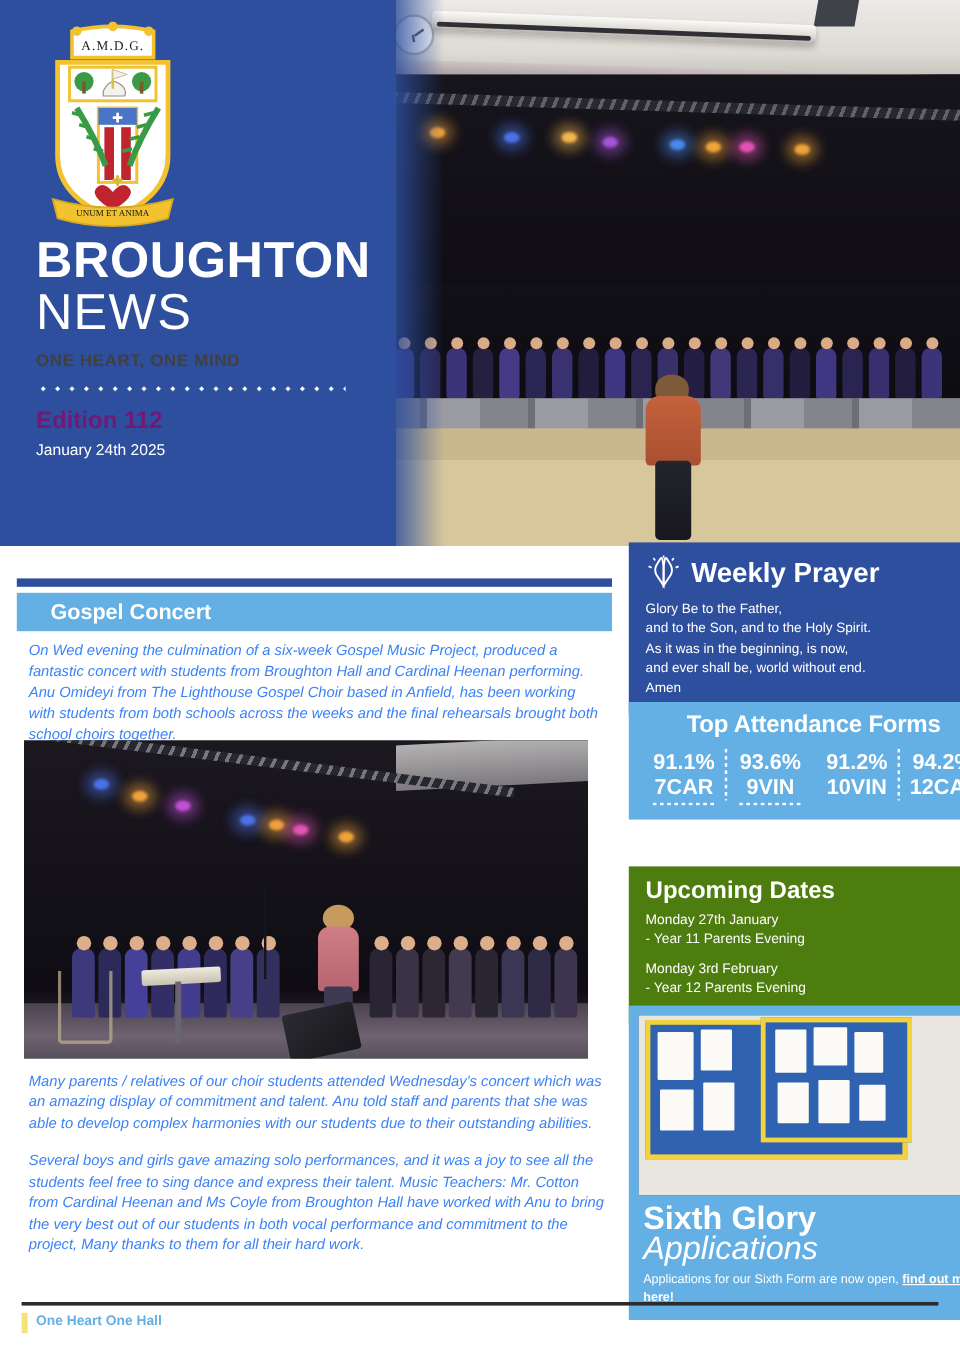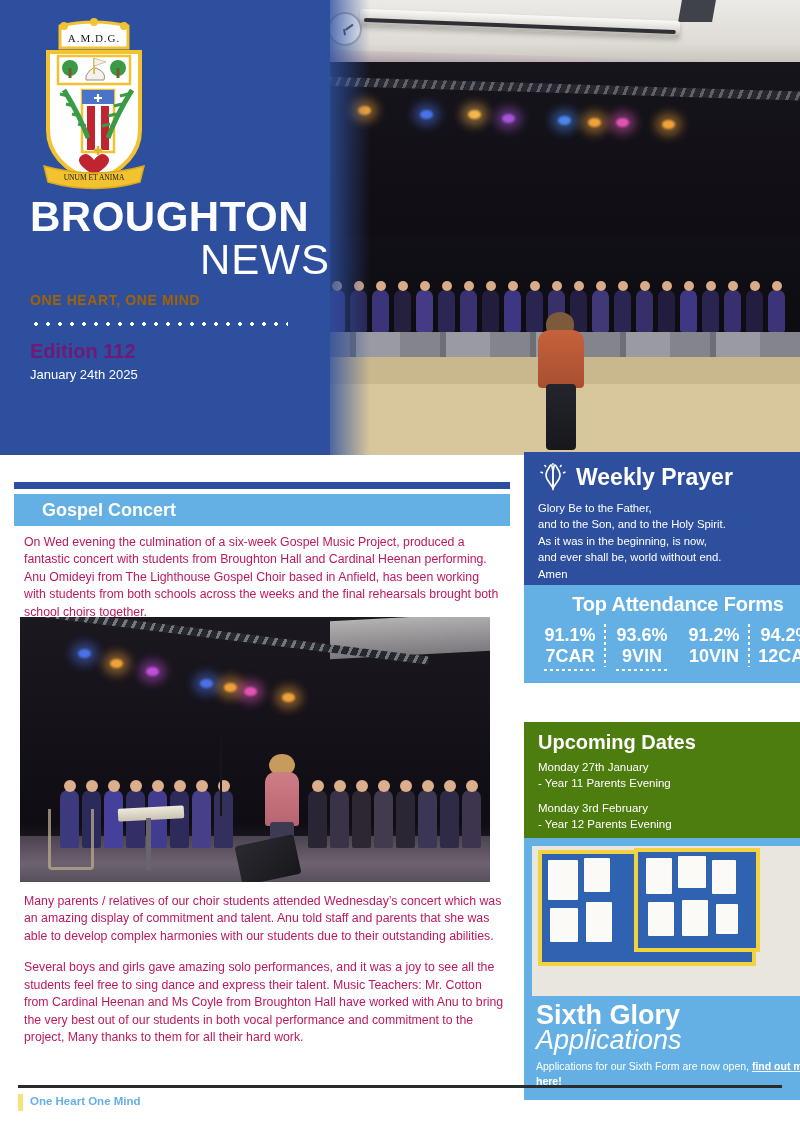--- a/index.html
+++ b/index.html
@@ -110,24 +110,23 @@
     background: linear-gradient(90deg,#2d4f9e 0%, rgba(45,79,158,.92) 35%, rgba(45,79,158,0) 100%);
   }
   .masthead { position:absolute; left:30px; top:196px; width:300px; }
   .mast-title {
     font-size:42px; font-weight:bold; color:#fff; letter-spacing:.5px;
     line-height:1; margin:0;
   }
   .mast-sub {
     font-size:42px; font-weight:300; color:#fff; line-height:1.05; margin:0;
     letter-spacing:1px;
-    text-align:right;
   }
   .mast-motto {
-    font-size:14px; font-weight:bold; color:#a16207; letter-spacing:.6px;
+    font-size:14px; font-weight:bold; color:#404040; letter-spacing:.6px;
     margin-top:10px;
   }
   .dot-rule {
     margin-top:14px; width:258px; height:4px;
     background-image: radial-gradient(circle, #fff 1.6px, transparent 1.8px);
     background-size:12px 4px; background-repeat: repeat-x;
   }
   .edition { font-size:20px; font-weight:bold; color:#701a75; margin-top:14px; }
   .edition-date { font-size:13px; color:#fff; margin-top:4px; }
 
@@ -138,21 +137,21 @@
   .topstrip {
     position:absolute; left:14px; top:482px; width:496px; height:7px; background:#2d4f9e;
   }
   .gospel-header {
     position:absolute; left:14px; top:494px; width:496px; height:32px;
     background:#64b0e4; color:#fff; font-size:18px; font-weight:bold;
     display:flex; align-items:center; padding-left:28px; box-sizing:border-box;
   }
   .article-body {
     position:absolute; left:24px; top:534px; width:480px;
-    font-size:12.3px; line-height:1.42; color:#be185d;
+    font-size:12.3px; line-height:1.42; color:#3b82f6;font-style:italic;
   }
   .article-body p { margin:0 0 14px 0; }
 
   .photo2 {
     position:absolute; left:20px; top:617px; width:470px; height:265px;
     overflow:hidden; background:#131018;
   }
   .p2-truss {
     position:absolute; left:-10px; top:14px; width:420px; height:8px;
     background: repeating-linear-gradient(108deg,#76767f 0 3px,#27272e 3px 9px);
@@ -515,15 +514,15 @@
       <div class="sixth-h2">Applications</div>
       <div class="sixth-p">
         <span>Applications for our Sixth Form are now open,</span>
         <span class="sixth-link">find out more here!</span>
       </div>
     </div>
   </div>
 
   <div class="footer-rule"></div>
   <div class="footer-bar"></div>
-  <div class="footer-text">One Heart One Mind</div>
+  <div class="footer-text">One Heart One Hall</div>
 
 </div>
 
 </body></html>

